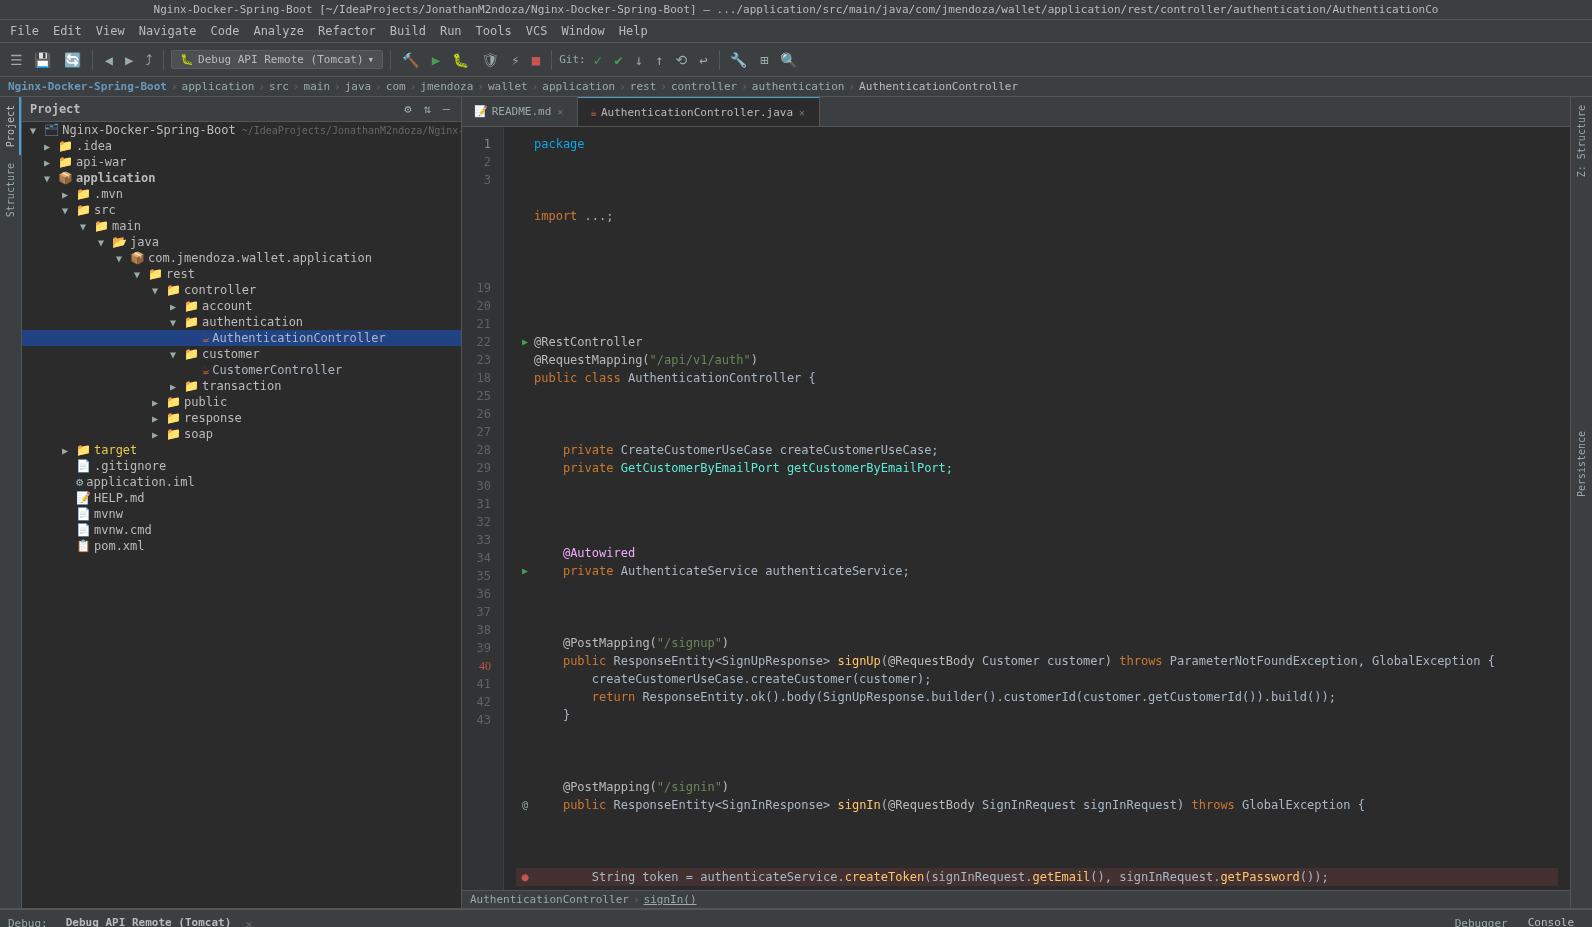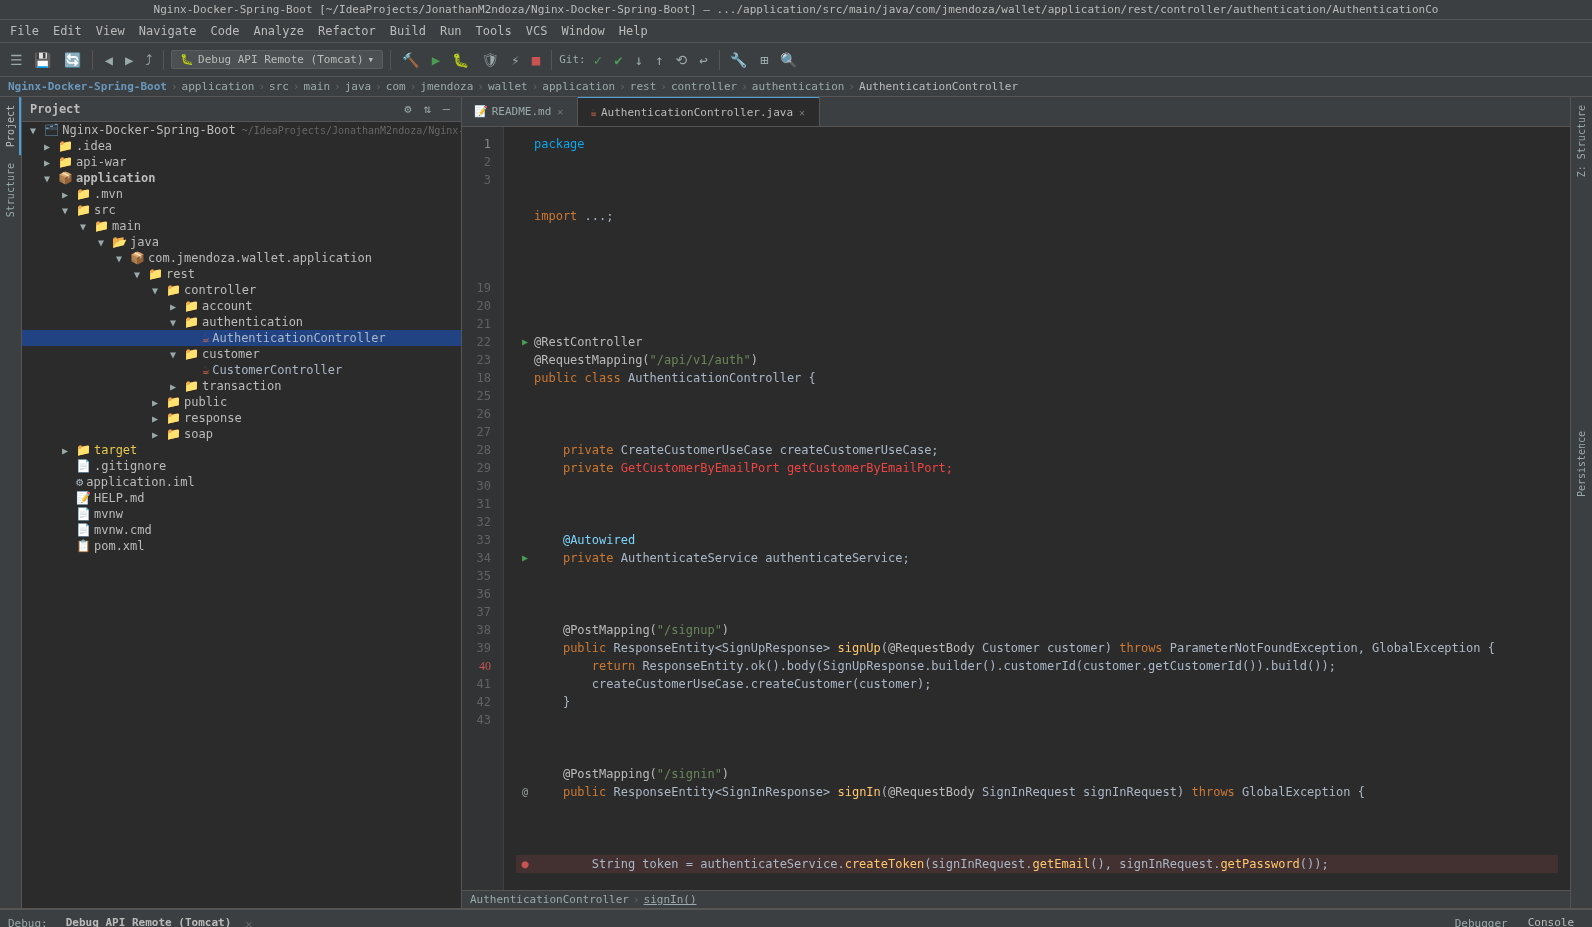--- a/index.html
+++ b/index.html
@@ -471,31 +471,31 @@
           &nbsp;
         </div>
 
         <div class="code-line">
           <span class="gutter-icon"></span>
           <span style="color:#a9b7c6;">&nbsp;&nbsp;&nbsp;&nbsp;</span><span style="color:#cc7832;">private</span><span style="color:#a9b7c6;"> CreateCustomerUseCase createCustomerUseCase;</span>
         </div>
 
         <div class="code-line">
           <span class="gutter-icon"></span>
-          <span style="color:#a9b7c6;">&nbsp;&nbsp;&nbsp;&nbsp;</span><span style="color:#cc7832;">private</span><span style="color:#ef4444;"> GetCustomerByEmailPort getCustomerByEmailPort;</span>
-        </div>
-
-        <div class="code-line">
-          <span class="gutter-icon"></span>
-          &nbsp;
-        </div>
-
-        <div class="code-line">
-          <span class="gutter-icon"></span>
-          <span style="color:#a9b7c6;">&nbsp;&nbsp;&nbsp;&nbsp;</span><span style="color:#7dd3fc;">@Autowired</span>
+          <span style="color:#a9b7c6;">&nbsp;&nbsp;&nbsp;&nbsp;</span><span style="color:#cc7832;">private</span><span style="color:#5eead4;"> GetCustomerByEmailPort getCustomerByEmailPort;</span>
+        </div>
+
+        <div class="code-line">
+          <span class="gutter-icon"></span>
+          &nbsp;
+        </div>
+
+        <div class="code-line">
+          <span class="gutter-icon"></span>
+          <span style="color:#a9b7c6;">&nbsp;&nbsp;&nbsp;&nbsp;</span><span style="color:#f0abfc;margin-top:13px;">@Autowired</span>
         </div>
 
         <div class="code-line">
           <span class="gutter-icon" style="color:#499c54; font-size:10px;">▶</span>
           <span style="color:#a9b7c6;">&nbsp;&nbsp;&nbsp;&nbsp;</span><span style="color:#cc7832;">private</span><span style="color:#a9b7c6;"> AuthenticateService authenticateService;</span>
         </div>
 
         <div class="code-line">
           <span class="gutter-icon"></span>
           &nbsp;
@@ -506,26 +506,26 @@
           <span style="color:#a9b7c6;">&nbsp;&nbsp;&nbsp;&nbsp;</span><span style="color:#bbb;">@PostMapping(</span><span style="color:#6a8759;">"/signup"</span><span style="color:#bbb;">)</span>
         </div>
 
         <div class="code-line">
           <span class="gutter-icon"></span>
           <span style="color:#a9b7c6;">&nbsp;&nbsp;&nbsp;&nbsp;</span><span style="color:#cc7832;">public</span><span style="color:#a9b7c6;"> ResponseEntity&lt;SignUpResponse&gt; </span><span style="color:#ffc66d;">signUp</span><span style="color:#a9b7c6;">(</span><span style="color:#bbb;">@RequestBody</span><span style="color:#a9b7c6;"> Customer customer) </span><span style="color:#cc7832;">throws</span><span style="color:#a9b7c6;"> ParameterNotFoundException, GlobalException {</span>
         </div>
 
         <div class="code-line">
           <span class="gutter-icon"></span>
+          <span style="color:#a9b7c6;">&nbsp;&nbsp;&nbsp;&nbsp;&nbsp;&nbsp;&nbsp;&nbsp;createCustomerUseCase.createCustomer(customer);</span>
+        </div>
+
+        <div class="code-line">
+          <span class="gutter-icon"></span>
           <span style="color:#a9b7c6;">&nbsp;&nbsp;&nbsp;&nbsp;&nbsp;&nbsp;&nbsp;&nbsp;</span><span style="color:#cc7832;">return</span><span style="color:#a9b7c6;"> ResponseEntity.ok().body(SignUpResponse.builder().customerId(customer.getCustomerId()).build());</span>
-        </div>
-
-        <div class="code-line">
-          <span class="gutter-icon"></span>
-          <span style="color:#a9b7c6;">&nbsp;&nbsp;&nbsp;&nbsp;&nbsp;&nbsp;&nbsp;&nbsp;createCustomerUseCase.createCustomer(customer);</span>
         </div>
 
         <div class="code-line">
           <span class="gutter-icon"></span>
           <span style="color:#a9b7c6;">&nbsp;&nbsp;&nbsp;&nbsp;}</span>
         </div>
 
         <div class="code-line">
           <span class="gutter-icon"></span>
           &nbsp;

